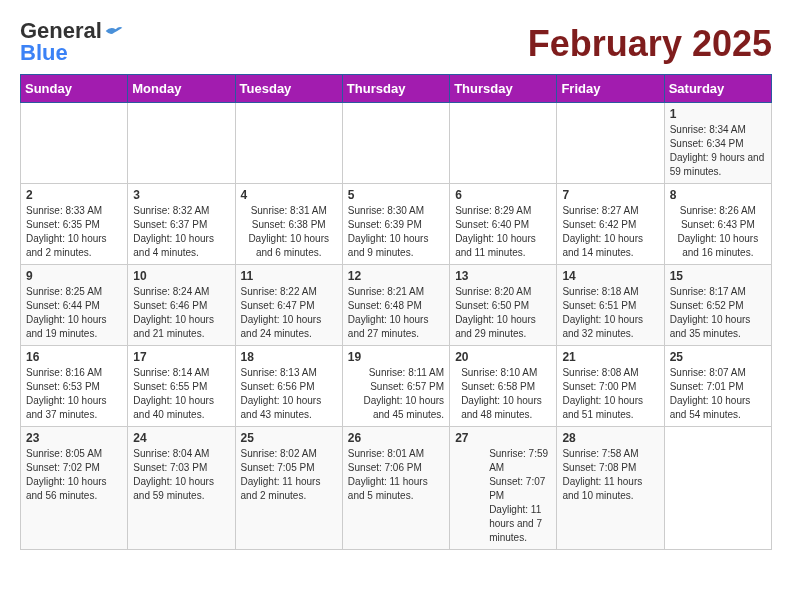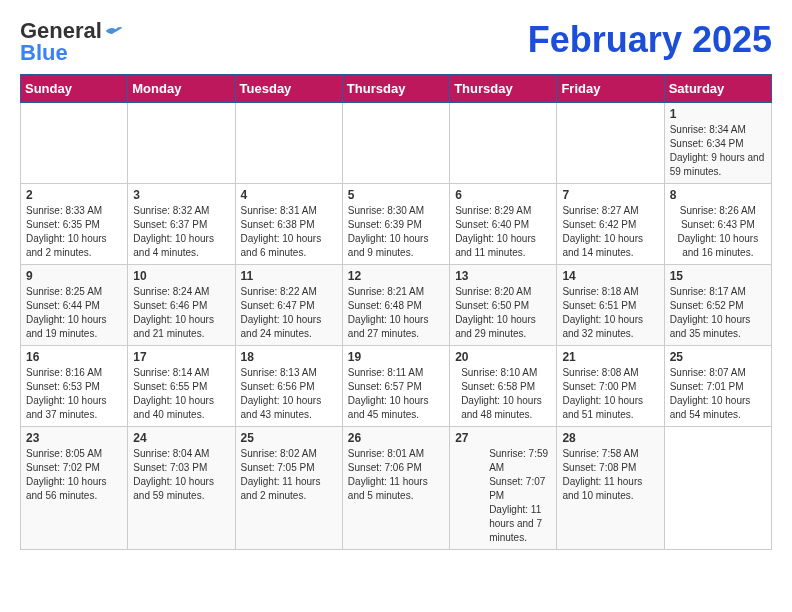--- a/index.html
+++ b/index.html
@@ -6,21 +6,21 @@
     body {
       font-family: Arial, sans-serif;
       background: #fff;
       width: 792px;
       min-height: 612px;
       padding: 20px;
     }
     .header {
       display: flex;
       justify-content: space-between;
-      align-items: flex-start;
+      align-items: flex-end;
       margin-bottom: 10px;
     }
     .logo {
       display: flex;
       flex-direction: column;
       align-items: flex-start;
     }
     .logo-text {
       font-size: 22px;
       font-weight: bold;
@@ -39,34 +39,34 @@
       font-weight: bold;
       color: #3b82f6;
       line-height: 1;
     }
     .title-block {
       text-align: right;
     }
     .month-title {
       font-size: 36px;
       font-weight: bold;
-      color: #1d4ed8;
+      color: #7f1d1d;
       line-height: 1.1;
     }
     .subtitle {
       font-size: 16px;
       color: #555;
     }
     table {
       width: 100%;
       border-collapse: collapse;
       table-layout: fixed;
     }
     thead tr th {
-      background-color: #be185d;
+      background-color: #a21caf;
       color: #fff;
       font-size: 13px;
       font-weight: bold;
       padding: 6px 4px;
       text-align: left;
       border: 1px solid #2a5a9f;
     }
     tbody tr td {
       border: 1px solid #ccc;
       vertical-align: top;
@@ -148,21 +148,21 @@
 Daylight: 10 hours and 2 minutes.</div>
         </td>
         <td>
           <span class="day-number">3</span>
           <div class="day-info" style="white-space: pre-line;">Sunrise: 8:32 AM
 Sunset: 6:37 PM
 Daylight: 10 hours and 4 minutes.</div>
         </td>
         <td>
           <span class="day-number">4</span>
-          <div class="day-info" style="white-space: pre-line;">Sunrise: 8:31 AM
+          <div class="day-info" style="white-space: pre-line; text-align: center;">Sunrise: 8:31 AM
 Sunset: 6:38 PM
 Daylight: 10 hours and 6 minutes.</div>
         </td>
         <td>
           <span class="day-number">5</span>
           <div class="day-info" style="white-space: pre-line;">Sunrise: 8:30 AM
 Sunset: 6:39 PM
 Daylight: 10 hours and 9 minutes.</div>
         </td>
         <td>
@@ -242,21 +242,21 @@
 Daylight: 10 hours and 40 minutes.</div>
         </td>
         <td>
           <span class="day-number">18</span>
           <div class="day-info" style="white-space: pre-line;">Sunrise: 8:13 AM
 Sunset: 6:56 PM
 Daylight: 10 hours and 43 minutes.</div>
         </td>
         <td>
           <span class="day-number">19</span>
-          <div class="day-info" style="white-space: pre-line;">Sunrise: 8:11 AM
+          <div class="day-info" style="white-space: pre-line; text-align: right;">Sunrise: 8:11 AM
 Sunset: 6:57 PM
 Daylight: 10 hours and 45 minutes.</div>
         </td>
         <td>
           <span class="day-number">20</span>
           <div class="day-info" style="white-space: pre-line; margin-left: 6px;">Sunrise: 8:10 AM
 Sunset: 6:58 PM
 Daylight: 10 hours and 48 minutes.</div>
         </td>
         <td>

